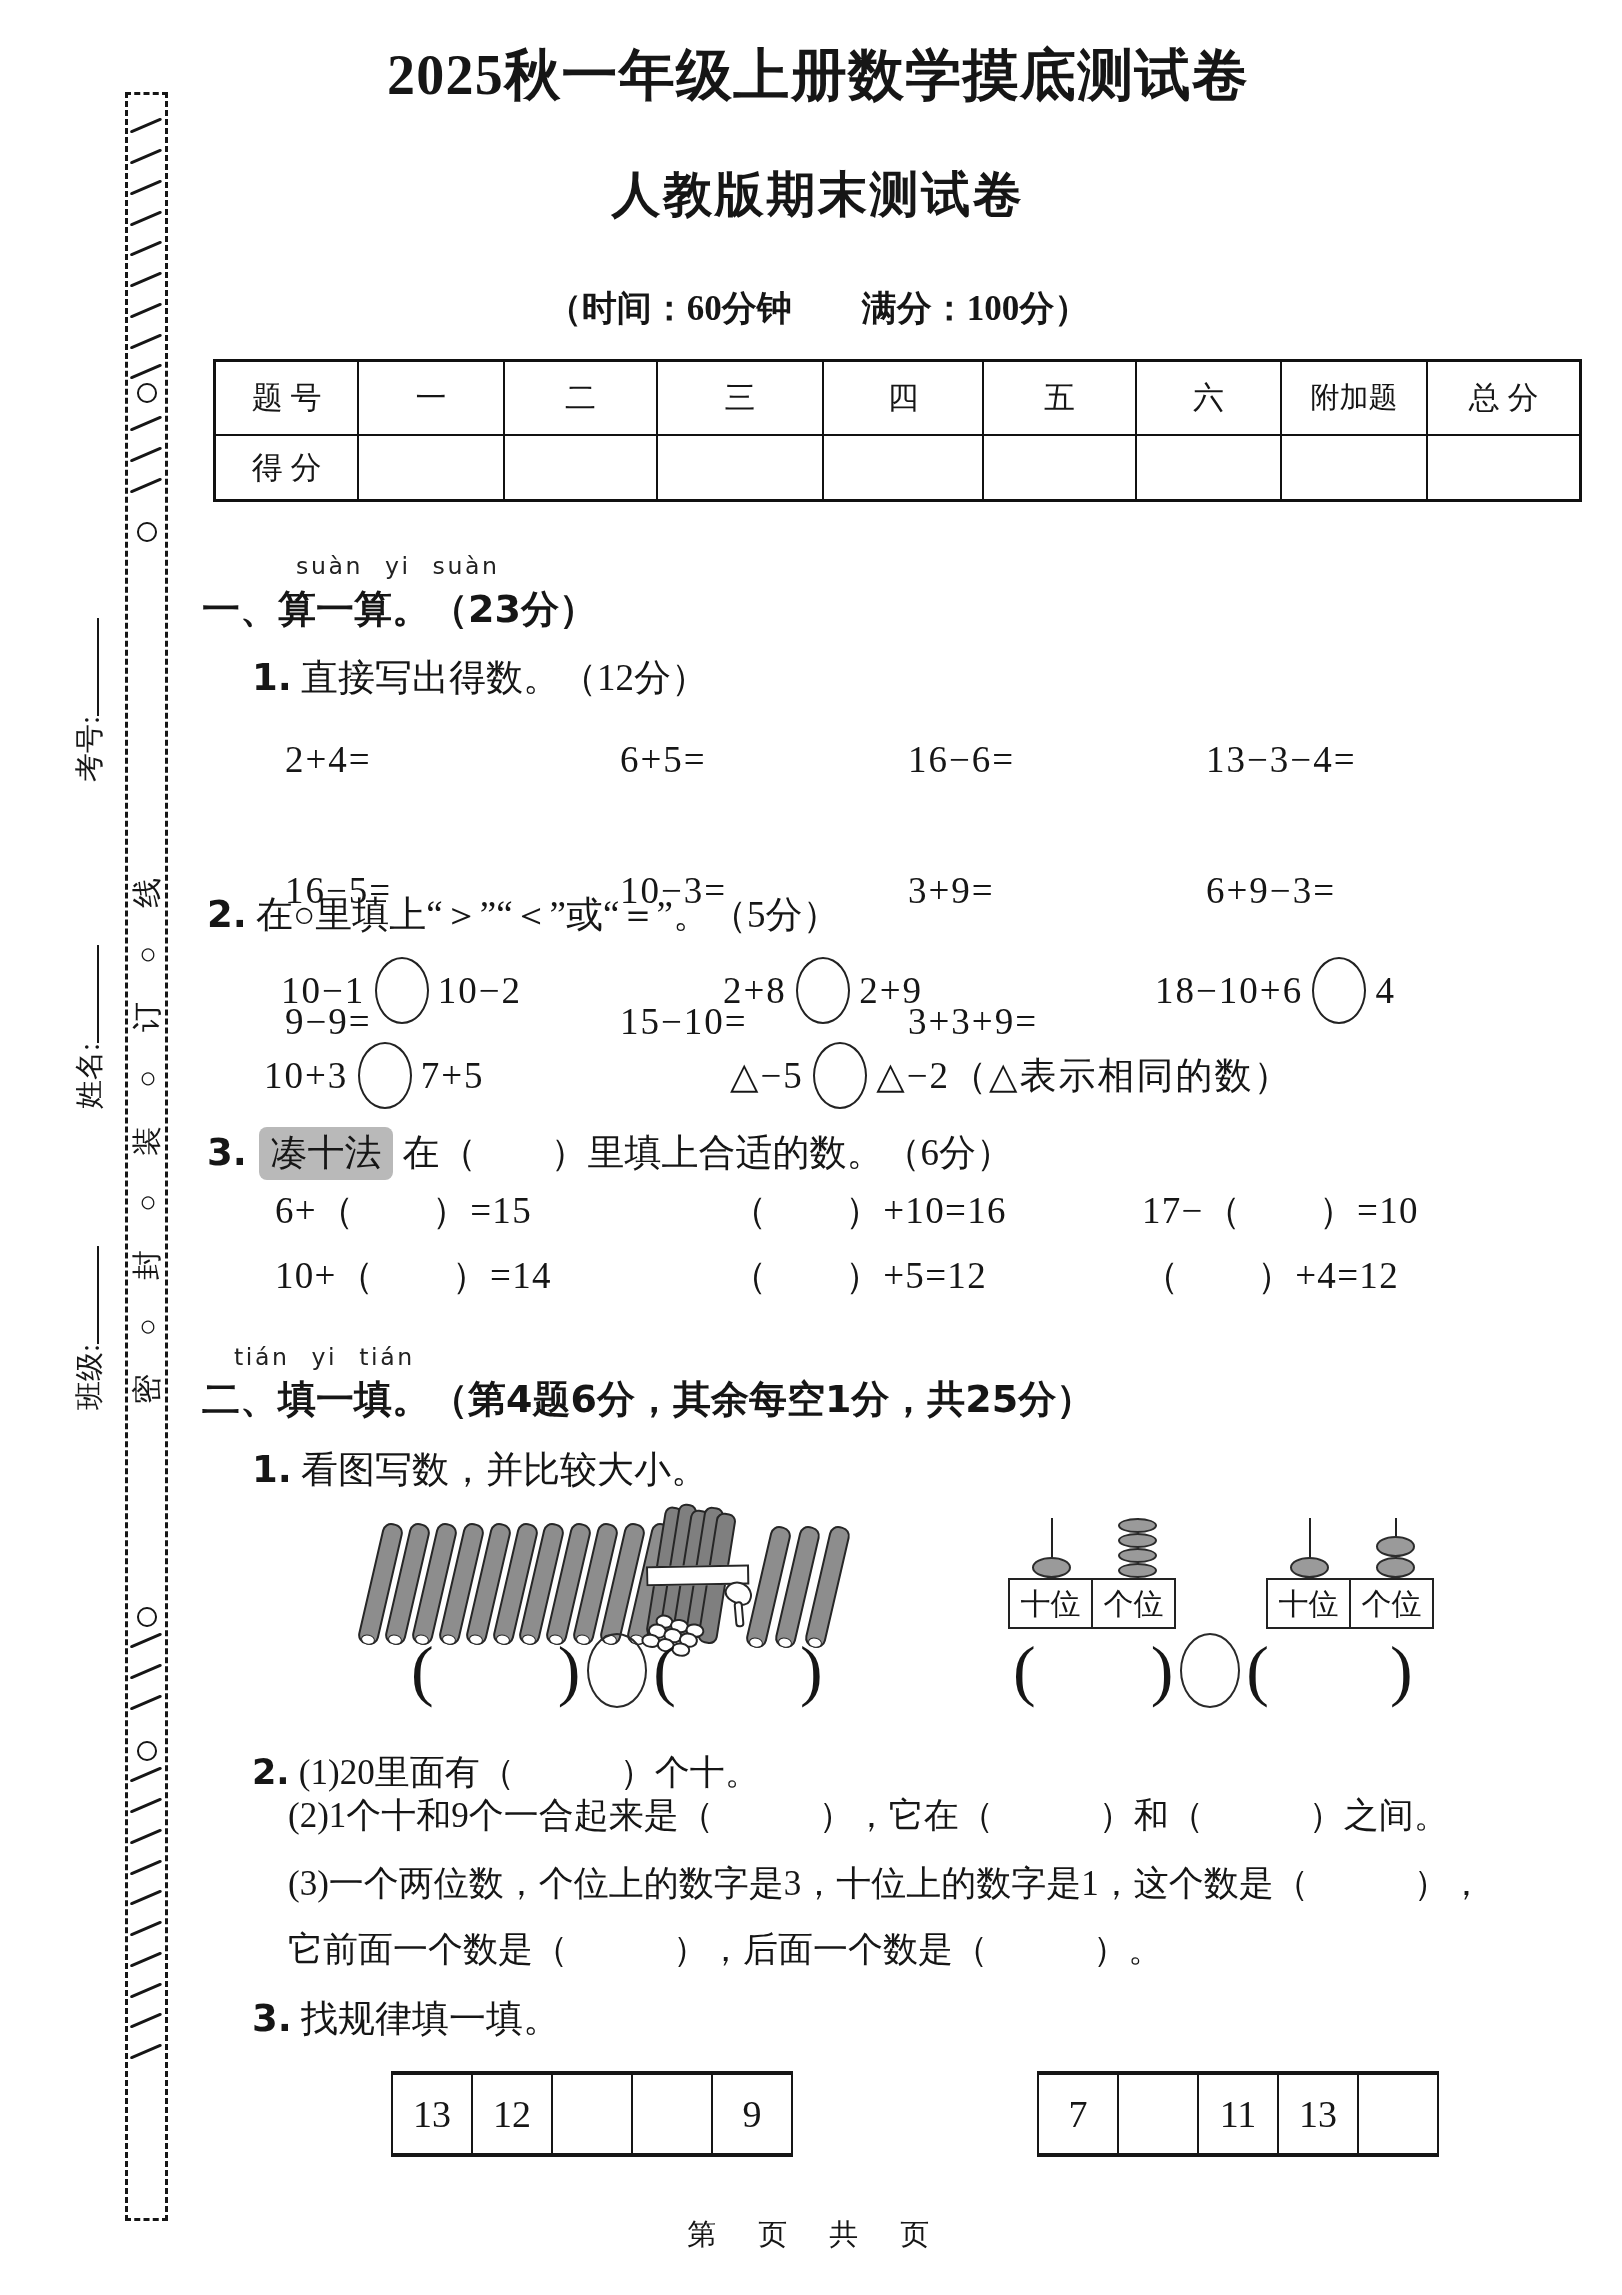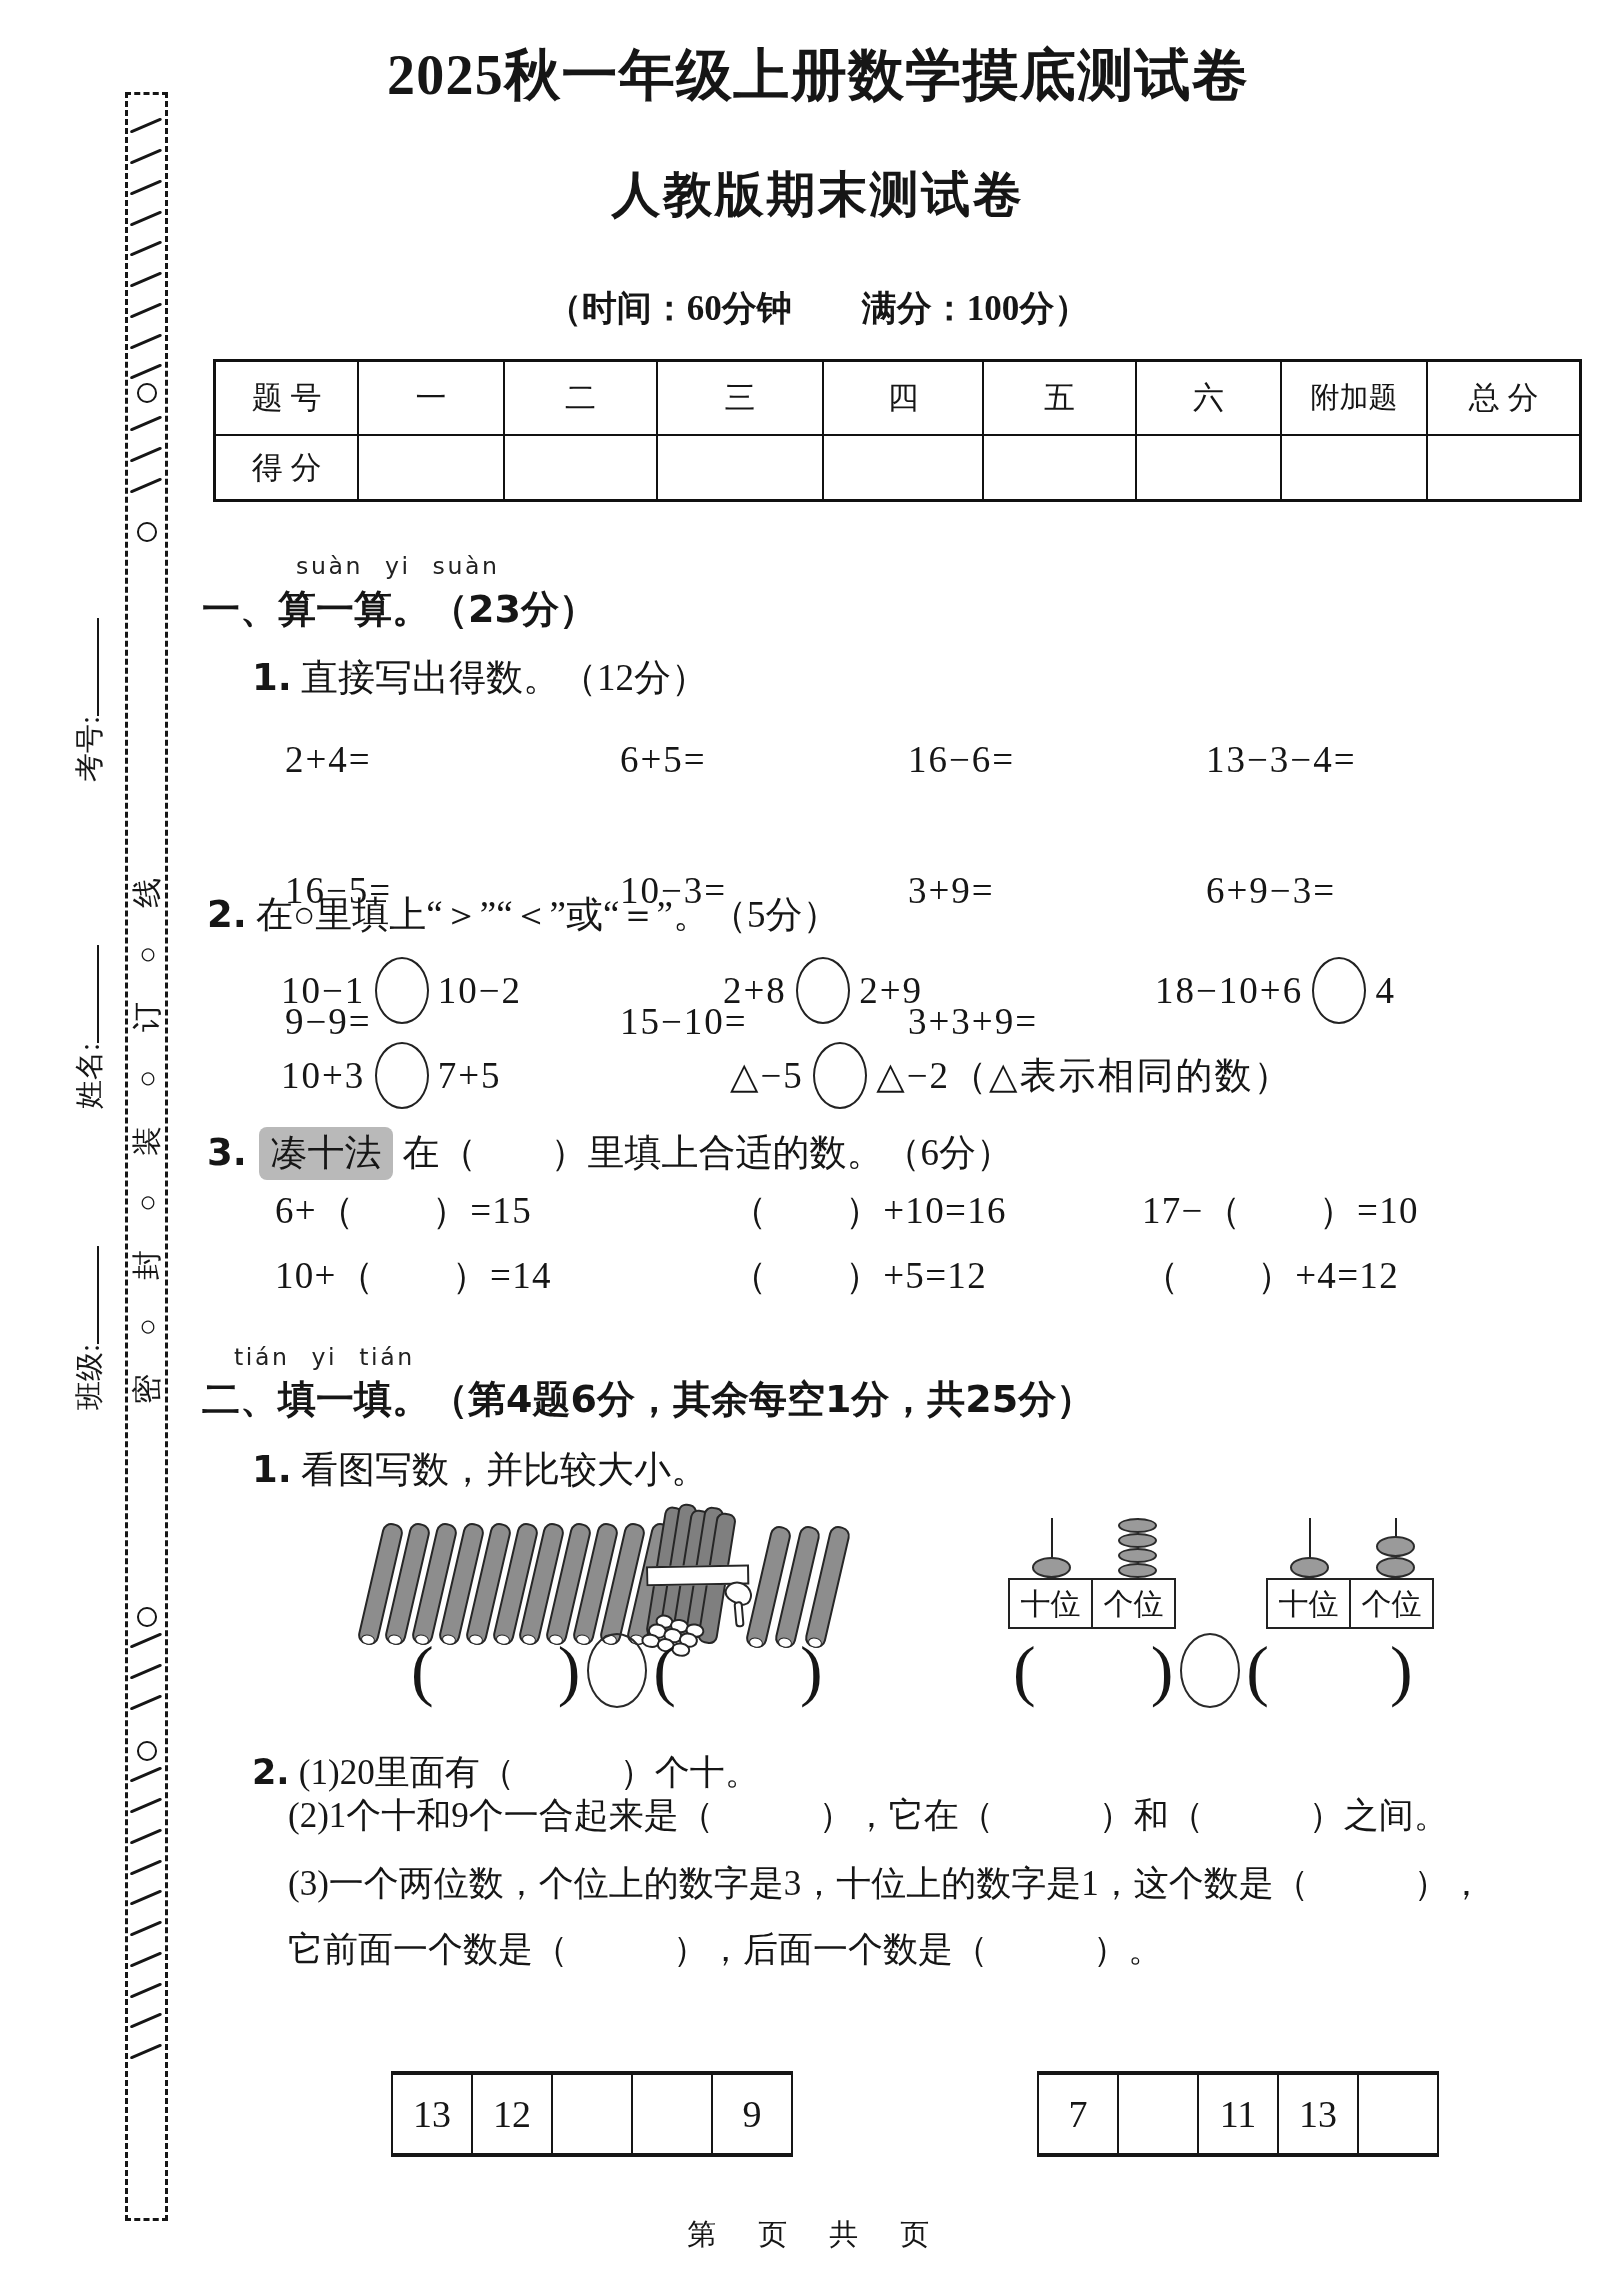--- a/index.html
+++ b/index.html
@@ -201,21 +201,21 @@
   <div class="cmp" style="left:723px;top:957px;">
     <span>2+8</span>
     <span class="oval"></span>
     <span>2+9</span>
   </div>
   <div class="cmp" style="left:1155px;top:957px;">
     <span>18−10+6</span>
     <span class="oval"></span>
     <span>4</span>
   </div>
-  <div class="cmp" style="left:281px;top:1042px;">
+  <div class="cmp" style="left:264px;top:1042px;">
     <span>10+3</span>
     <span class="oval"></span>
     <span>7+5</span>
   </div>
   <div class="cmp" style="left:730px;top:1042px;">
     <span>△−5</span>
     <span class="oval"></span>
     <span>△−2（△表示相同的数）</span>
   </div>
 
@@ -322,20 +322,23 @@
     <span>)</span>
   </div>
 
   <div class="tline" style="left:252px;top:1725px;margin-top:24px;">
     <span class="qnum">2.</span><span>(1)20里面有（　　　）个十。</span>
   </div>
   <div class="tline" style="left:288px;top:1792px;">(2)1个十和9个一合起来是（　　　），它在（　　　）和（　　　）之间。</div>
   <div class="tline" style="left:288px;top:1860px;">(3)一个两位数，个位上的数字是3，十位上的数字是1，这个数是（　　　），</div>
   <div class="tline" style="left:288px;top:1926px;">它前面一个数是（　　　），后面一个数是（　　　）。</div>
 
+  <div class="qhead" style="left:252px;top:1994px;">
+    <span class="qnum">3.</span><span>找规律填一填。</span>
+  </div>
 
   <table class="seqtable" style="left:391px;top:2055px;">
     <tbody>
         <tr>
       <td>13</td>
       <td>12</td>
       <td></td>
       <td></td>
       <td>9</td>
     </tr>

